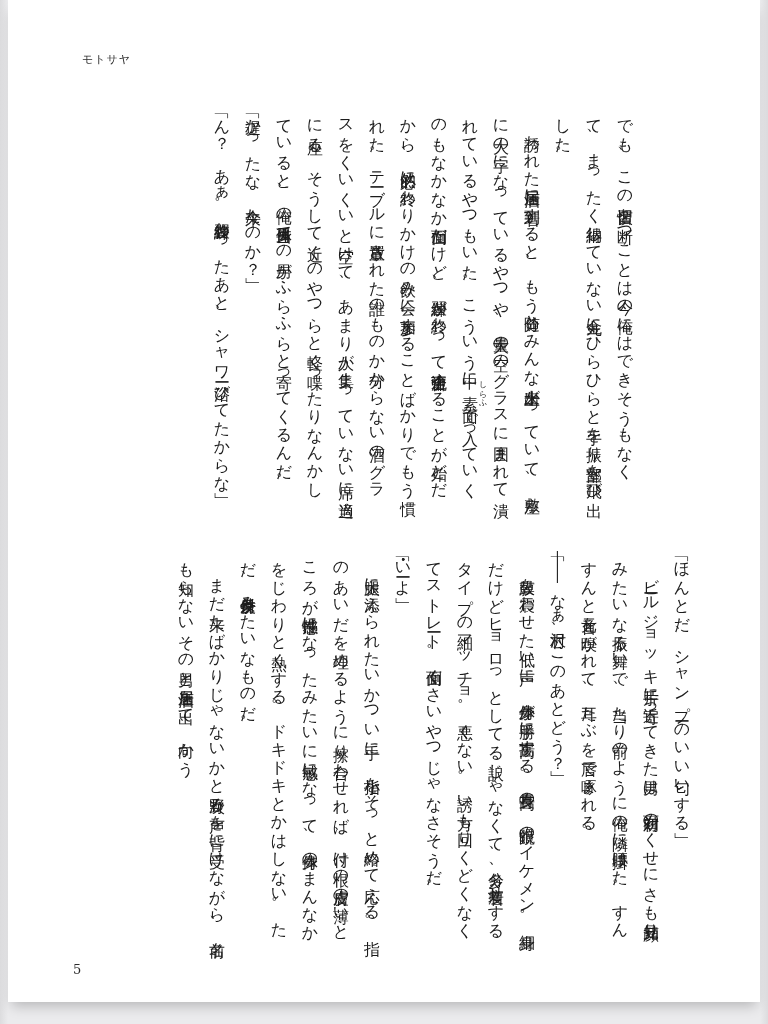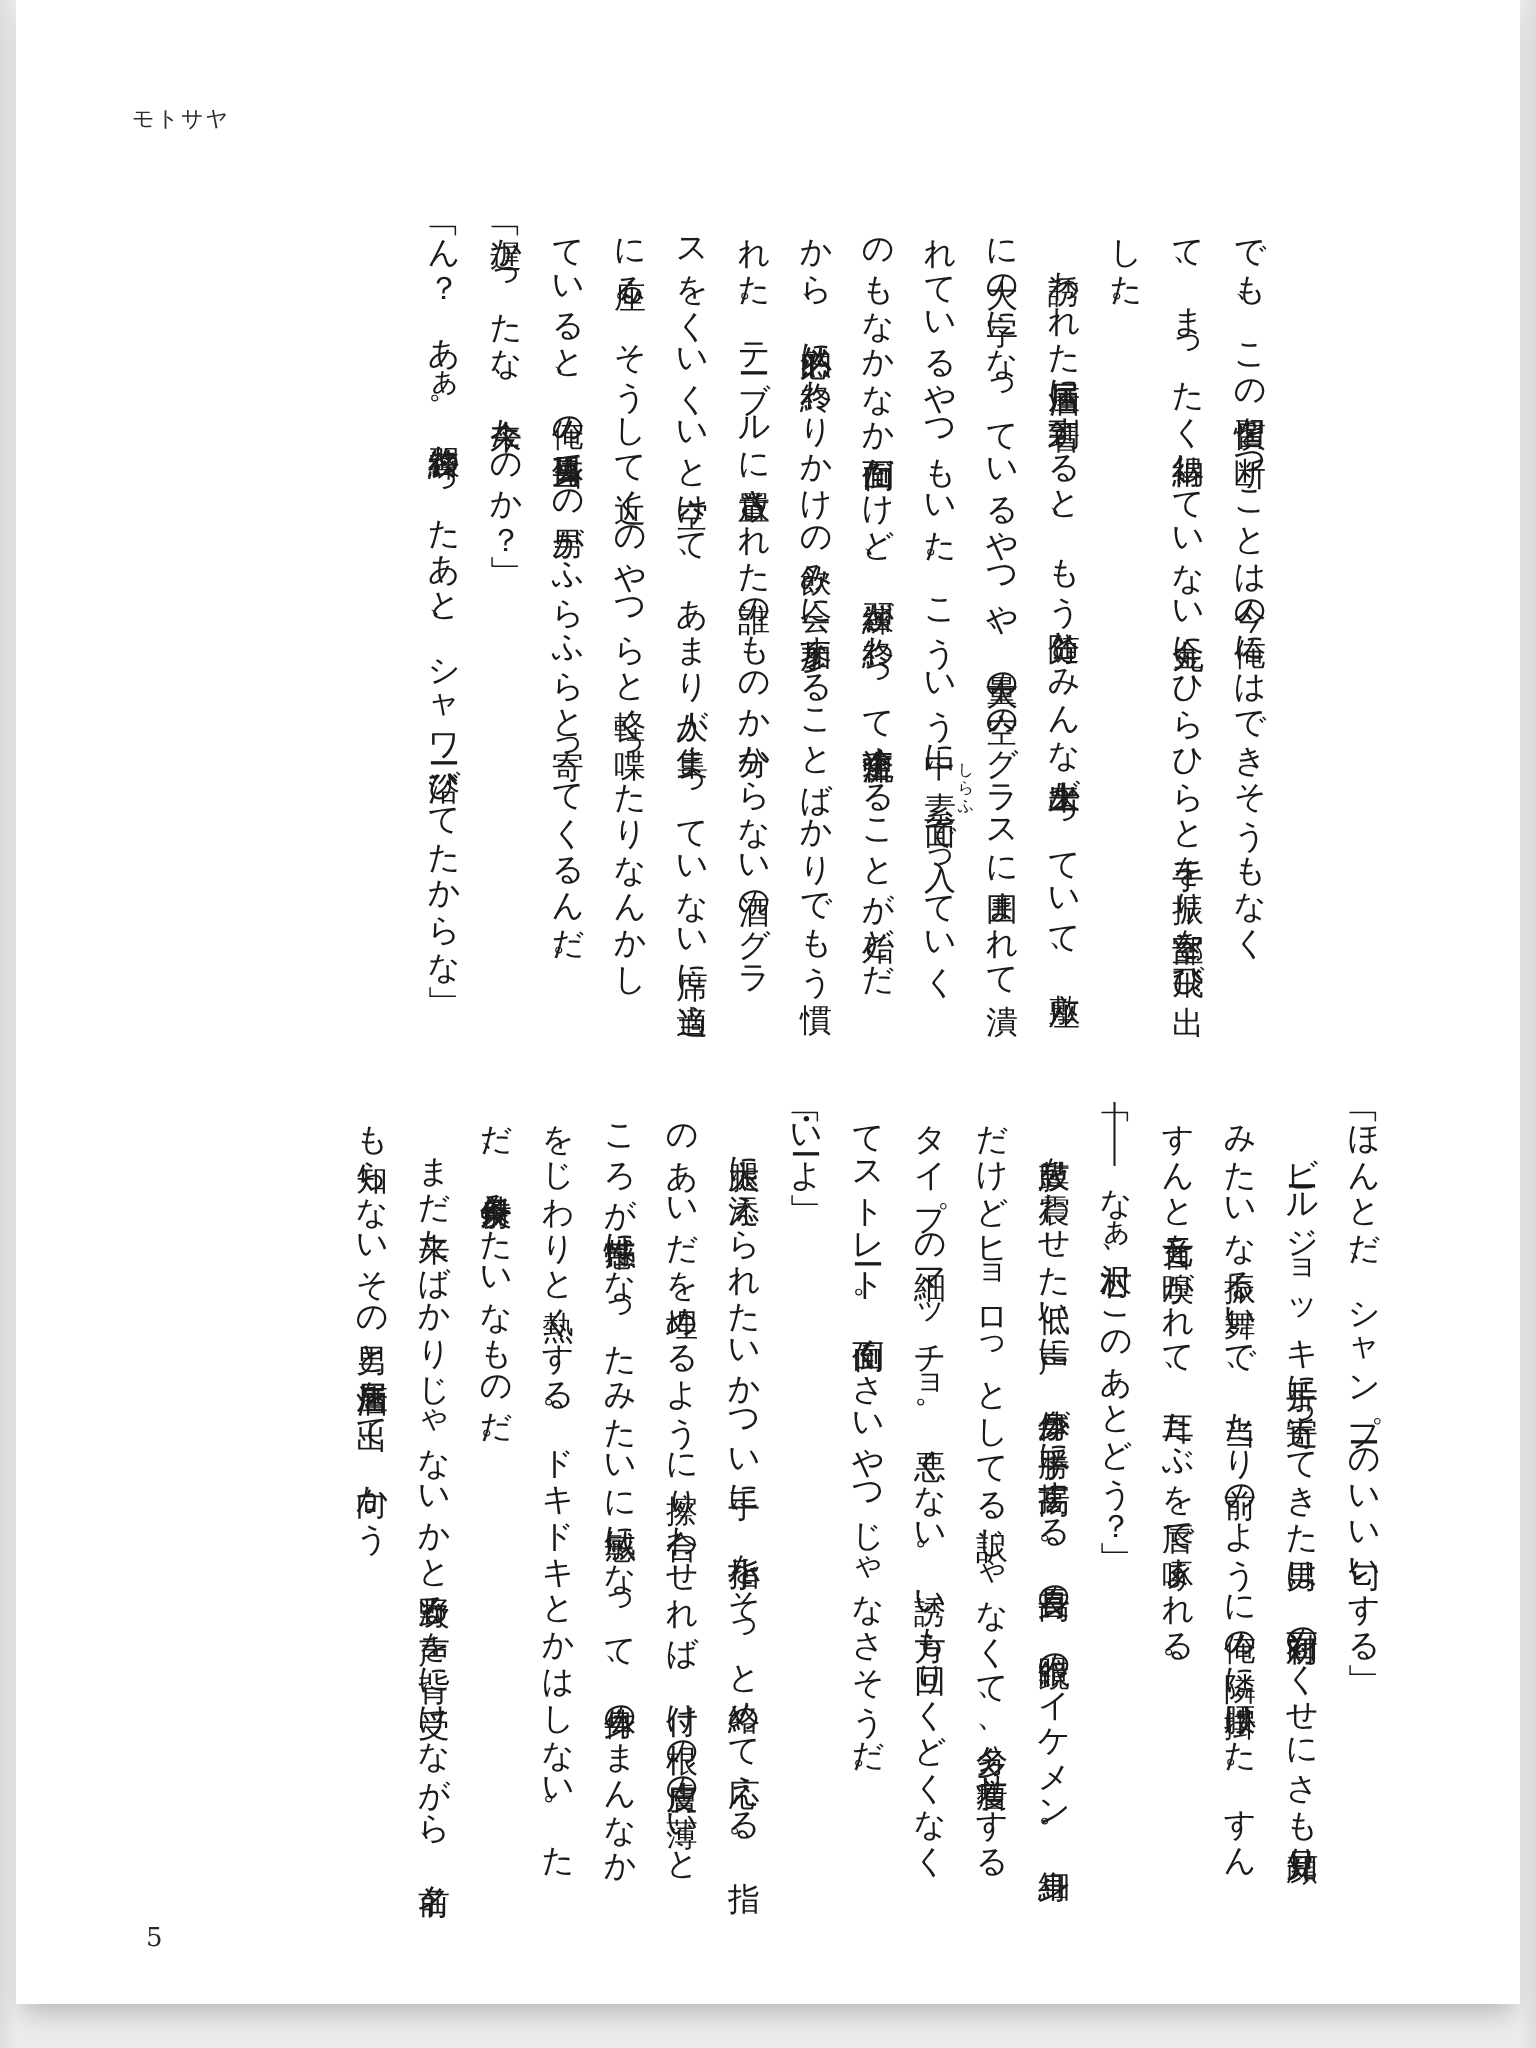--- a/index.html
+++ b/index.html
@@ -21,21 +21,21 @@
     position: absolute;
     left: 8px;
     top: 0;
     width: 752px;
     height: 1002px;
     background: #ffffff;
     box-shadow: 0 8px 12px -4px rgba(0,0,0,0.22);
   }
   .header {
     position: absolute;
-    left: 58px;
+    left: 74px;
     top: 52px;
     font-size: 11px;
     letter-spacing: 1px;
     color: #2b2b2b;
     text-align: center;
   }
   .pagenum {
     position: absolute;
     left: 65px;
     top: 962px;

